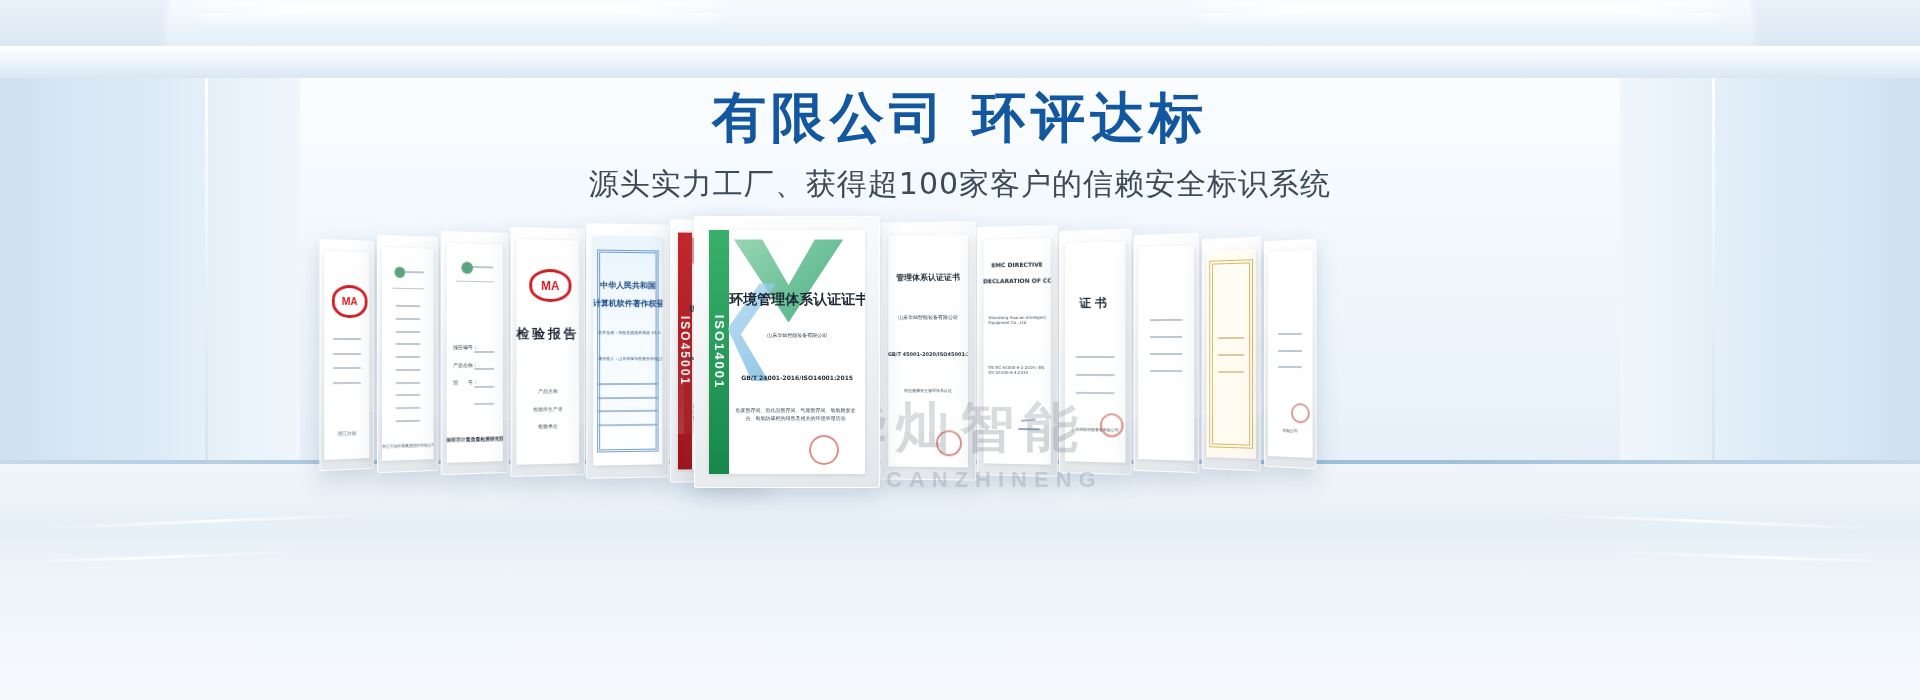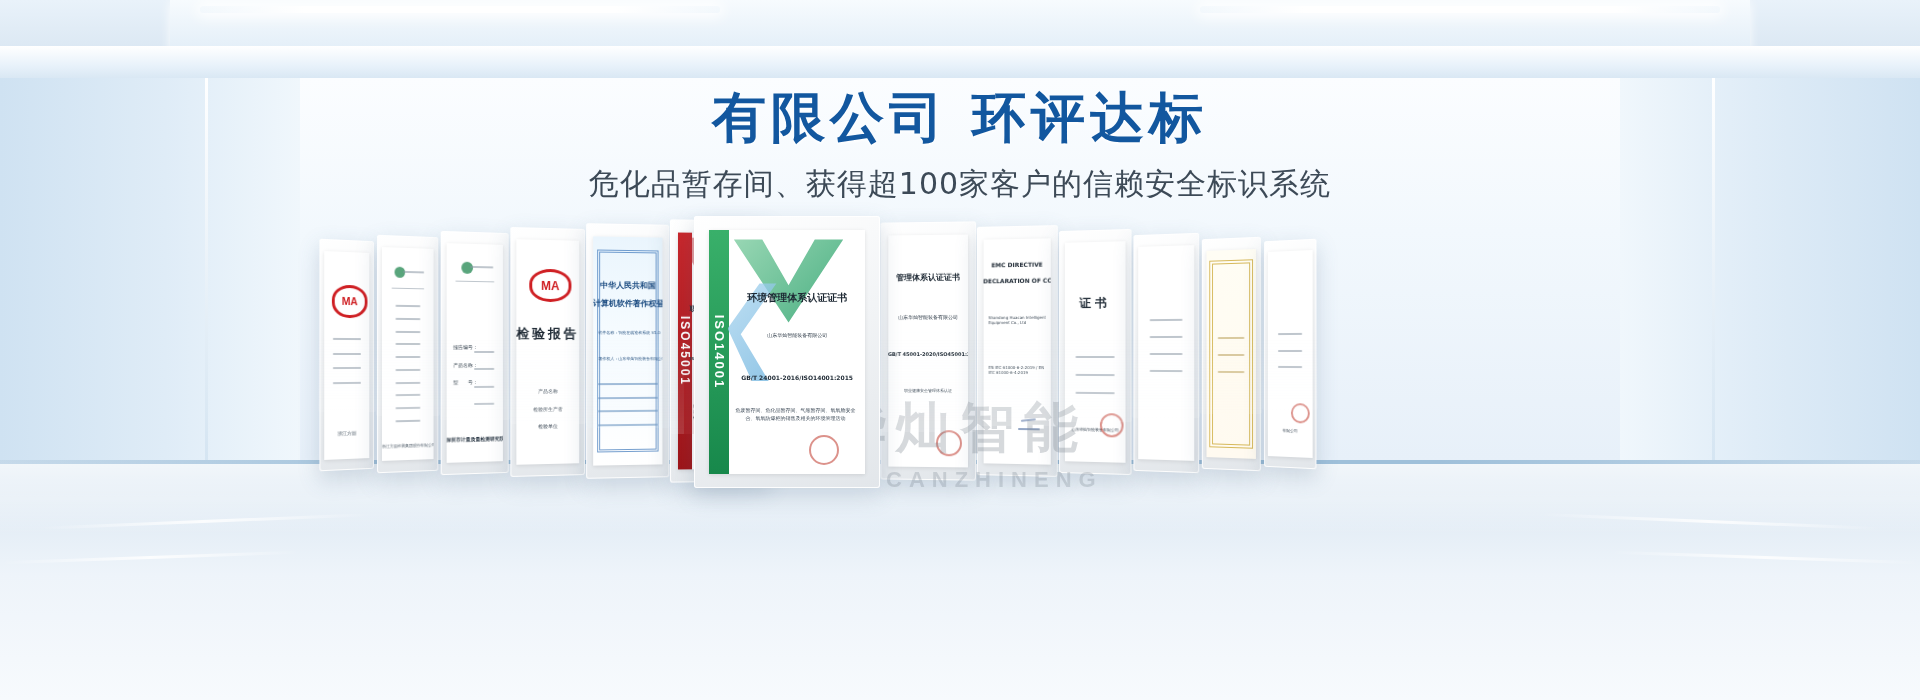--- a/index.html
+++ b/index.html
@@ -178,21 +178,21 @@
   <div class="floor"></div>
   <div class="floor-line"></div>
   <div class="floor-glow"></div>
   <div class="floor-ray fr1"></div>
   <div class="floor-ray fr2"></div>
   <div class="floor-ray fr3"></div>
   <div class="floor-ray fr4"></div>
 
   <div class="headings">
     <div class="title">有限公司 环评达标</div>
-    <div class="subtitle">危化品暂存间、获得超100家客户的信赖安全标识系统</div>
+    <div class="subtitle">源头实力工厂、获得超100家客户的信赖安全标识系统</div>
   </div>
 
   <div class="wall-rack">
 
     <div class="frame" style="left:318px;bottom:230px;width:58px;height:230px;transform:perspective(900px) rotateY(20deg);">
       <div class="mat">
         <div class="paper">
           <div class="ma-logo" style="left:18%;top:16%;width:64%;height:13%;font-size:11px;">MA</div>
           <div class="line" style="left:20%;top:42%;width:60%;"></div>
           <div class="line" style="left:20%;top:49%;width:60%;"></div>
@@ -291,21 +291,21 @@
         <div class="paper">
           <div class="band" style="background:linear-gradient(180deg,#39b06a 0%,#17884b 100%);width:13%;">
             <span style="font-size:13px;">ISO14001</span>
           </div>
           <div class="chev" style="left:16%;top:4%;width:70%;height:34%;
                       background:linear-gradient(135deg,#8fd3ad,#3aa877);
                       clip-path:polygon(0 0,26% 0,50% 55%,74% 0,100% 0,50% 100%);opacity:.92;"></div>
           <div class="chev" style="left:12%;top:22%;width:60%;height:40%;
                       background:linear-gradient(135deg,#a8d4ef,#5aa8d8);
                       clip-path:polygon(0 46%,34% 0,52% 0,14% 52%,44% 100%,26% 100%);opacity:.75;"></div>
-          <div class="cert-txt" style="top:25%;font-size:10px;font-weight:bold;color:#1d2833;padding-left:13%;">环境管理体系认证证书</div>
+          <div class="cert-txt" style="top:25%;font-size:14px;font-weight:bold;color:#1d2833;padding-left:13%;">环境管理体系认证证书</div>
           <div class="cert-txt" style="top:42%;font-size:5px;color:#2b3845;padding-left:13%;">山东华灿智能装备有限公司</div>
           <div class="cert-txt" style="top:59%;font-size:6px;font-weight:bold;color:#1d2833;padding-left:13%;">GB/T 24001-2016/ISO14001:2015</div>
           <div class="cert-txt" style="top:72%;font-size:5px;color:#3d4a57;padding-left:15%;padding-right:4%;white-space:normal;line-height:1.6;">危废暂存间、危化品暂存间、气瓶暂存间、氧氧舱安全合、氧氧防爆柜的销售及相关的环境管理活动</div>
           <div class="seal" style="left:64%;top:84%;width:26px;height:26px;"></div>
         </div>
       </div>
     </div>
 
     <div class="frame" style="left:880px;bottom:220px;width:96px;height:258px;transform:perspective(900px) rotateY(-5deg);">
       <div class="mat">

